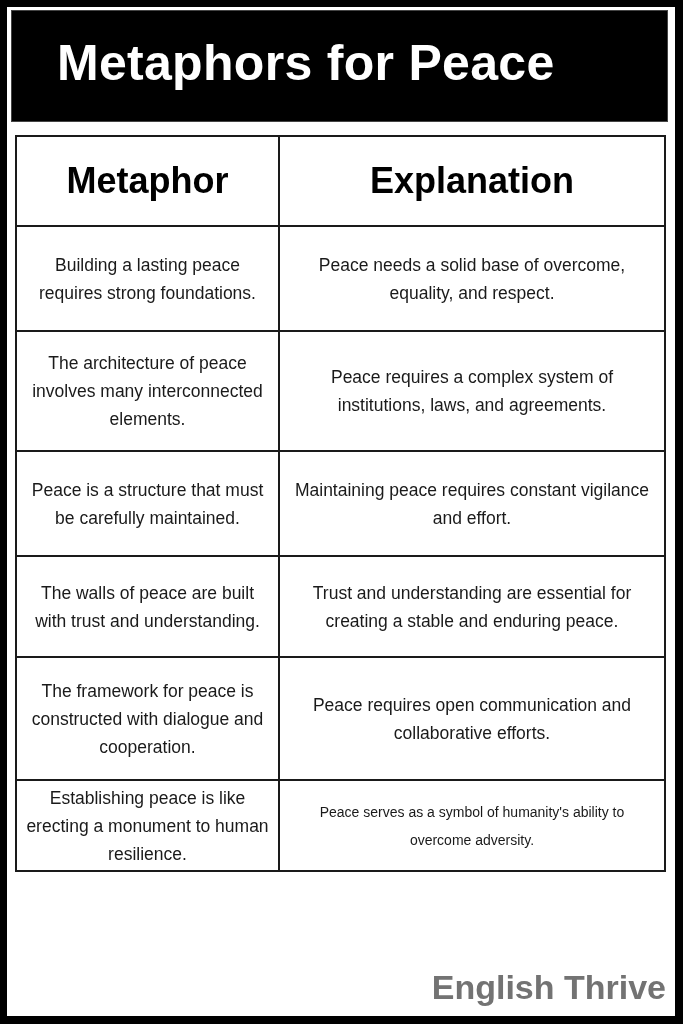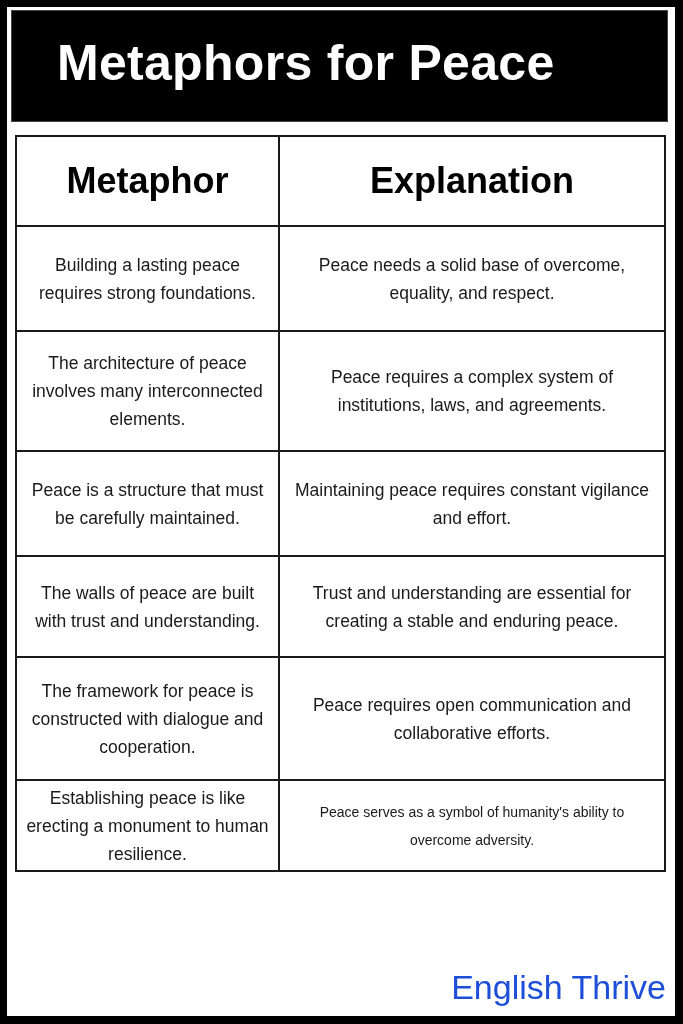--- a/index.html
+++ b/index.html
@@ -27,21 +27,21 @@
   }
   .table td, .table th {
     border: 2px solid #1a1a1a; text-align: center; vertical-align: middle;
     color: #1a1a1a; padding: 0 8px; box-sizing: border-box;
   }
   .table th { font-size: 36px; font-weight: bold; color: #000; height: 90px; }
   .table td { font-size: 17.5px; line-height: 28px; }
   .table td.exp { font-size: 17.5px; }
   .footer {
     position: absolute; right: 9px; top: 960px;
-    font-weight: normal; font-size: 34px; color: #1d4ed8; line-height: 40px;
+    font-weight: bold; font-size: 34px; color: #737373; line-height: 40px;
   }
 </style>
 </head>
 <body>
 
 <div class="frame">
   <div class="title-band">
     <h1 class="title">Metaphors for Peace</h1>
   </div>
 

